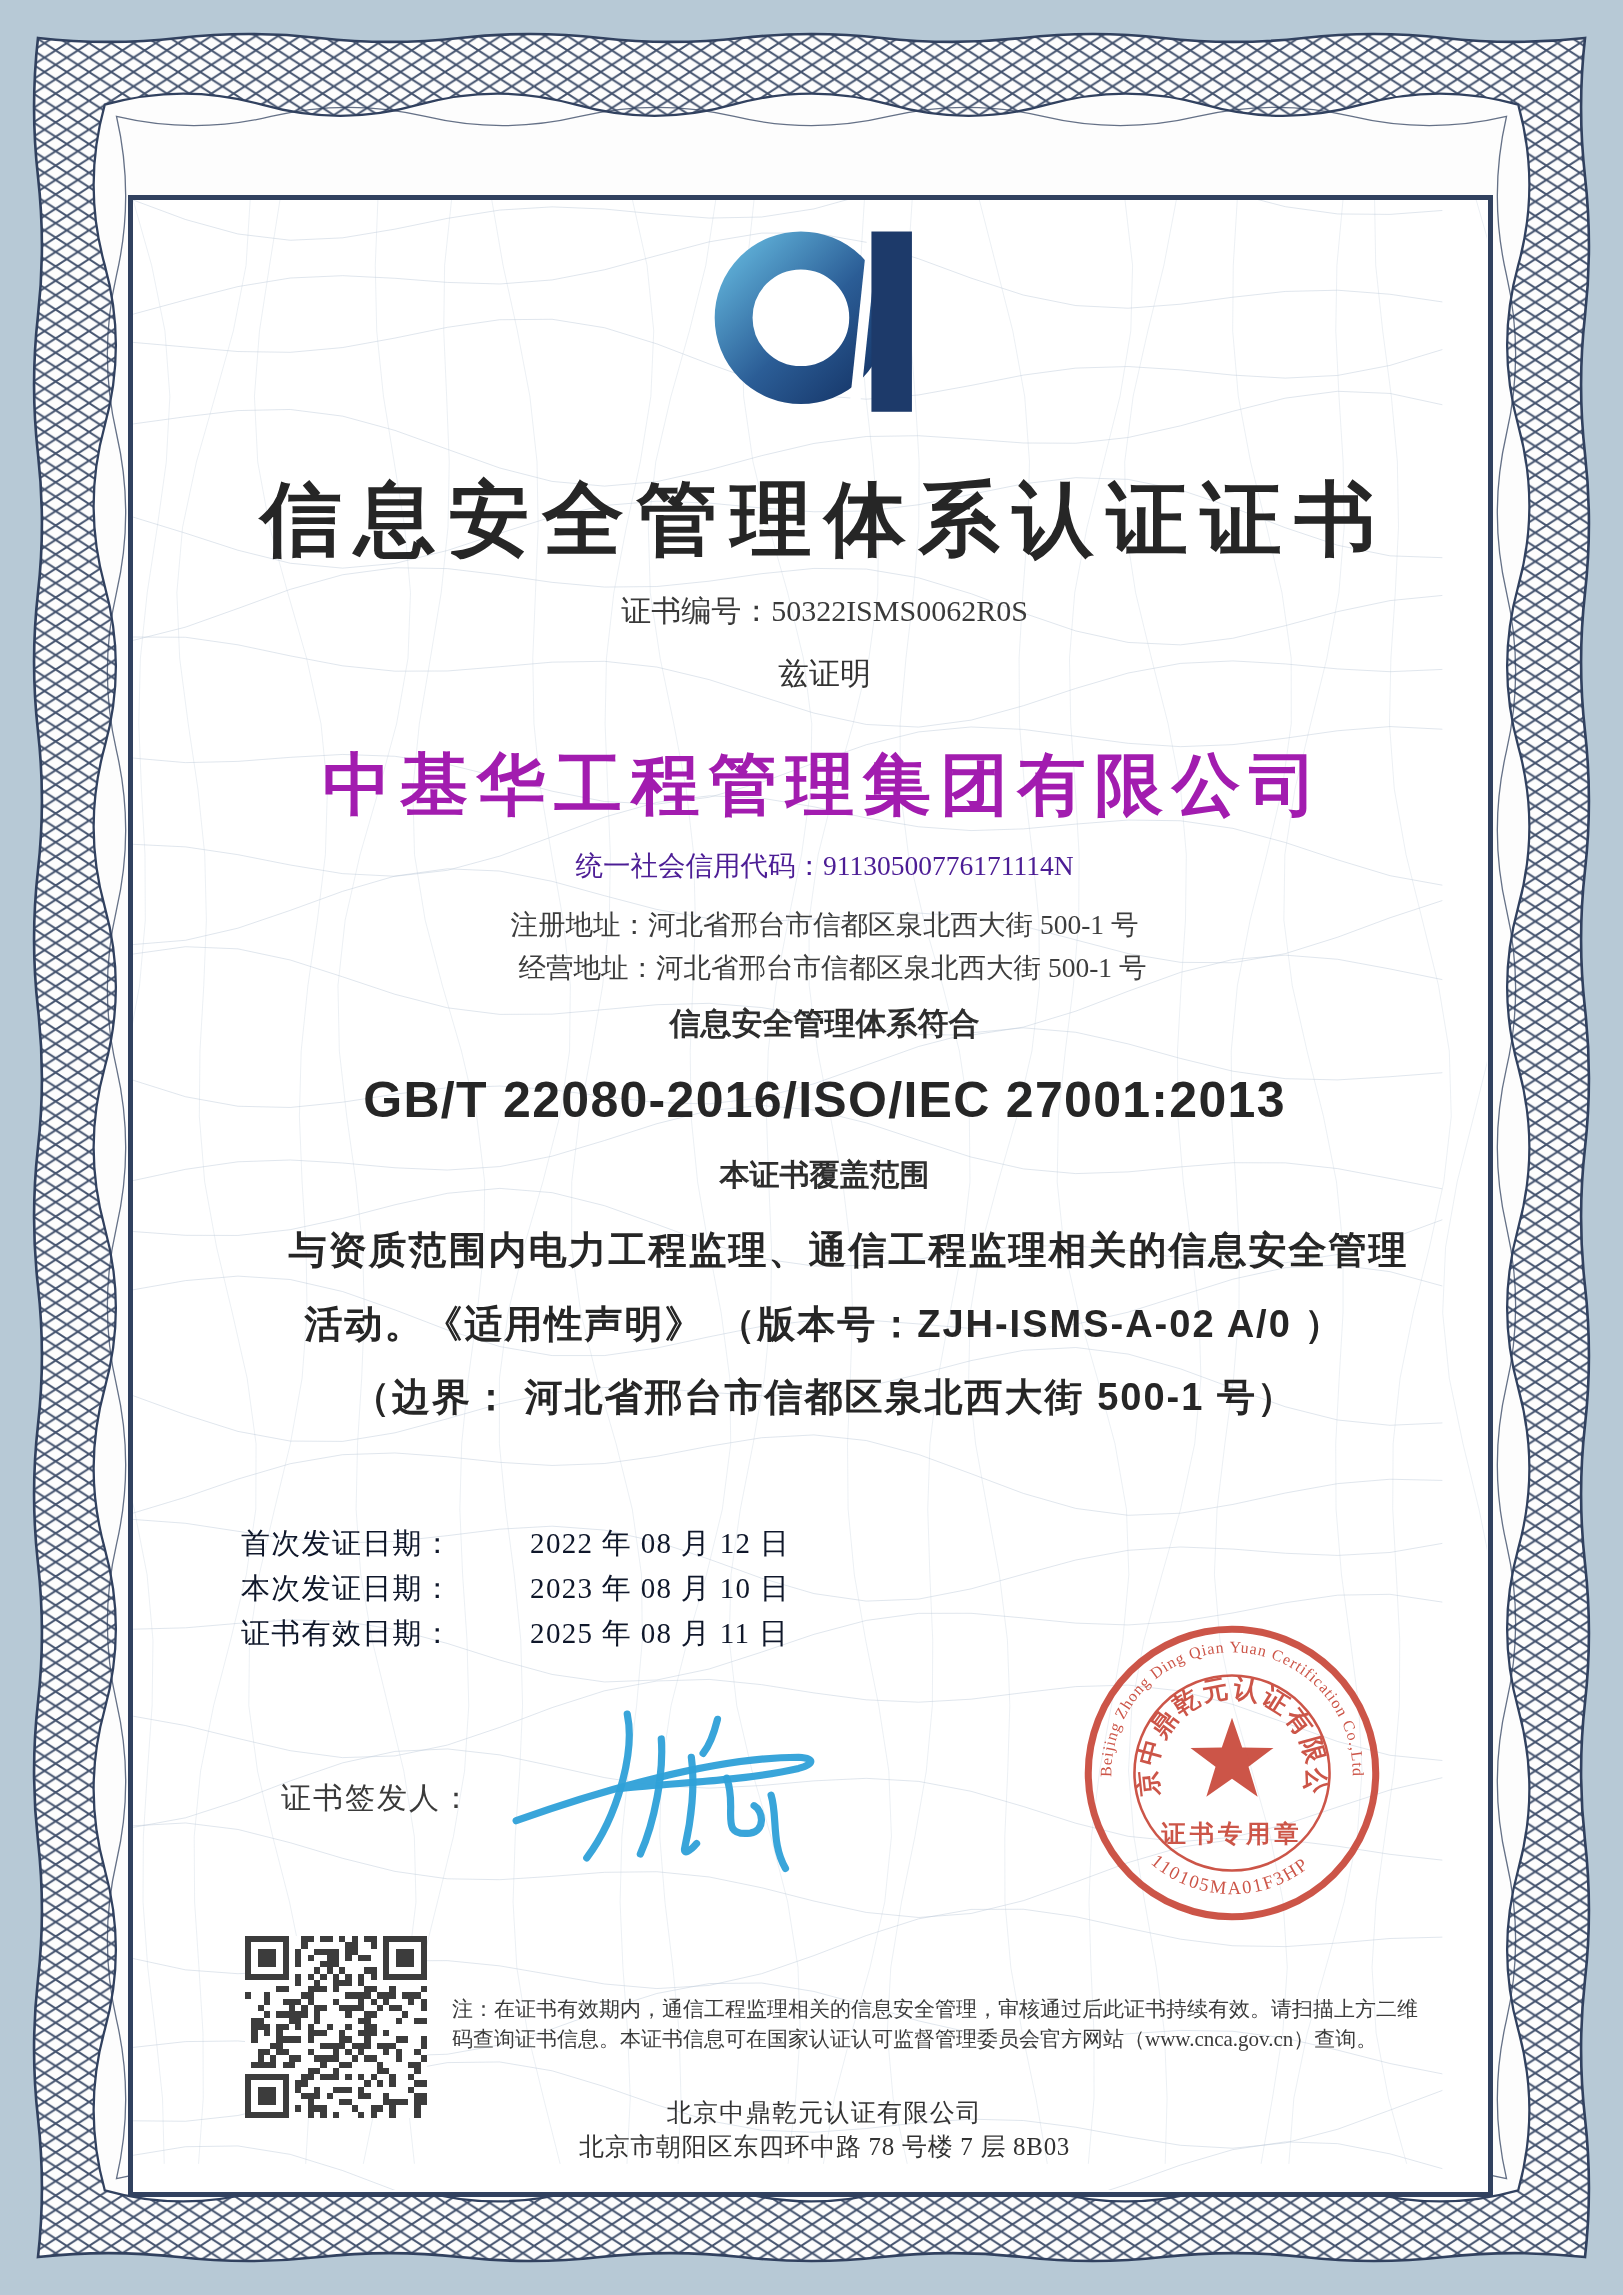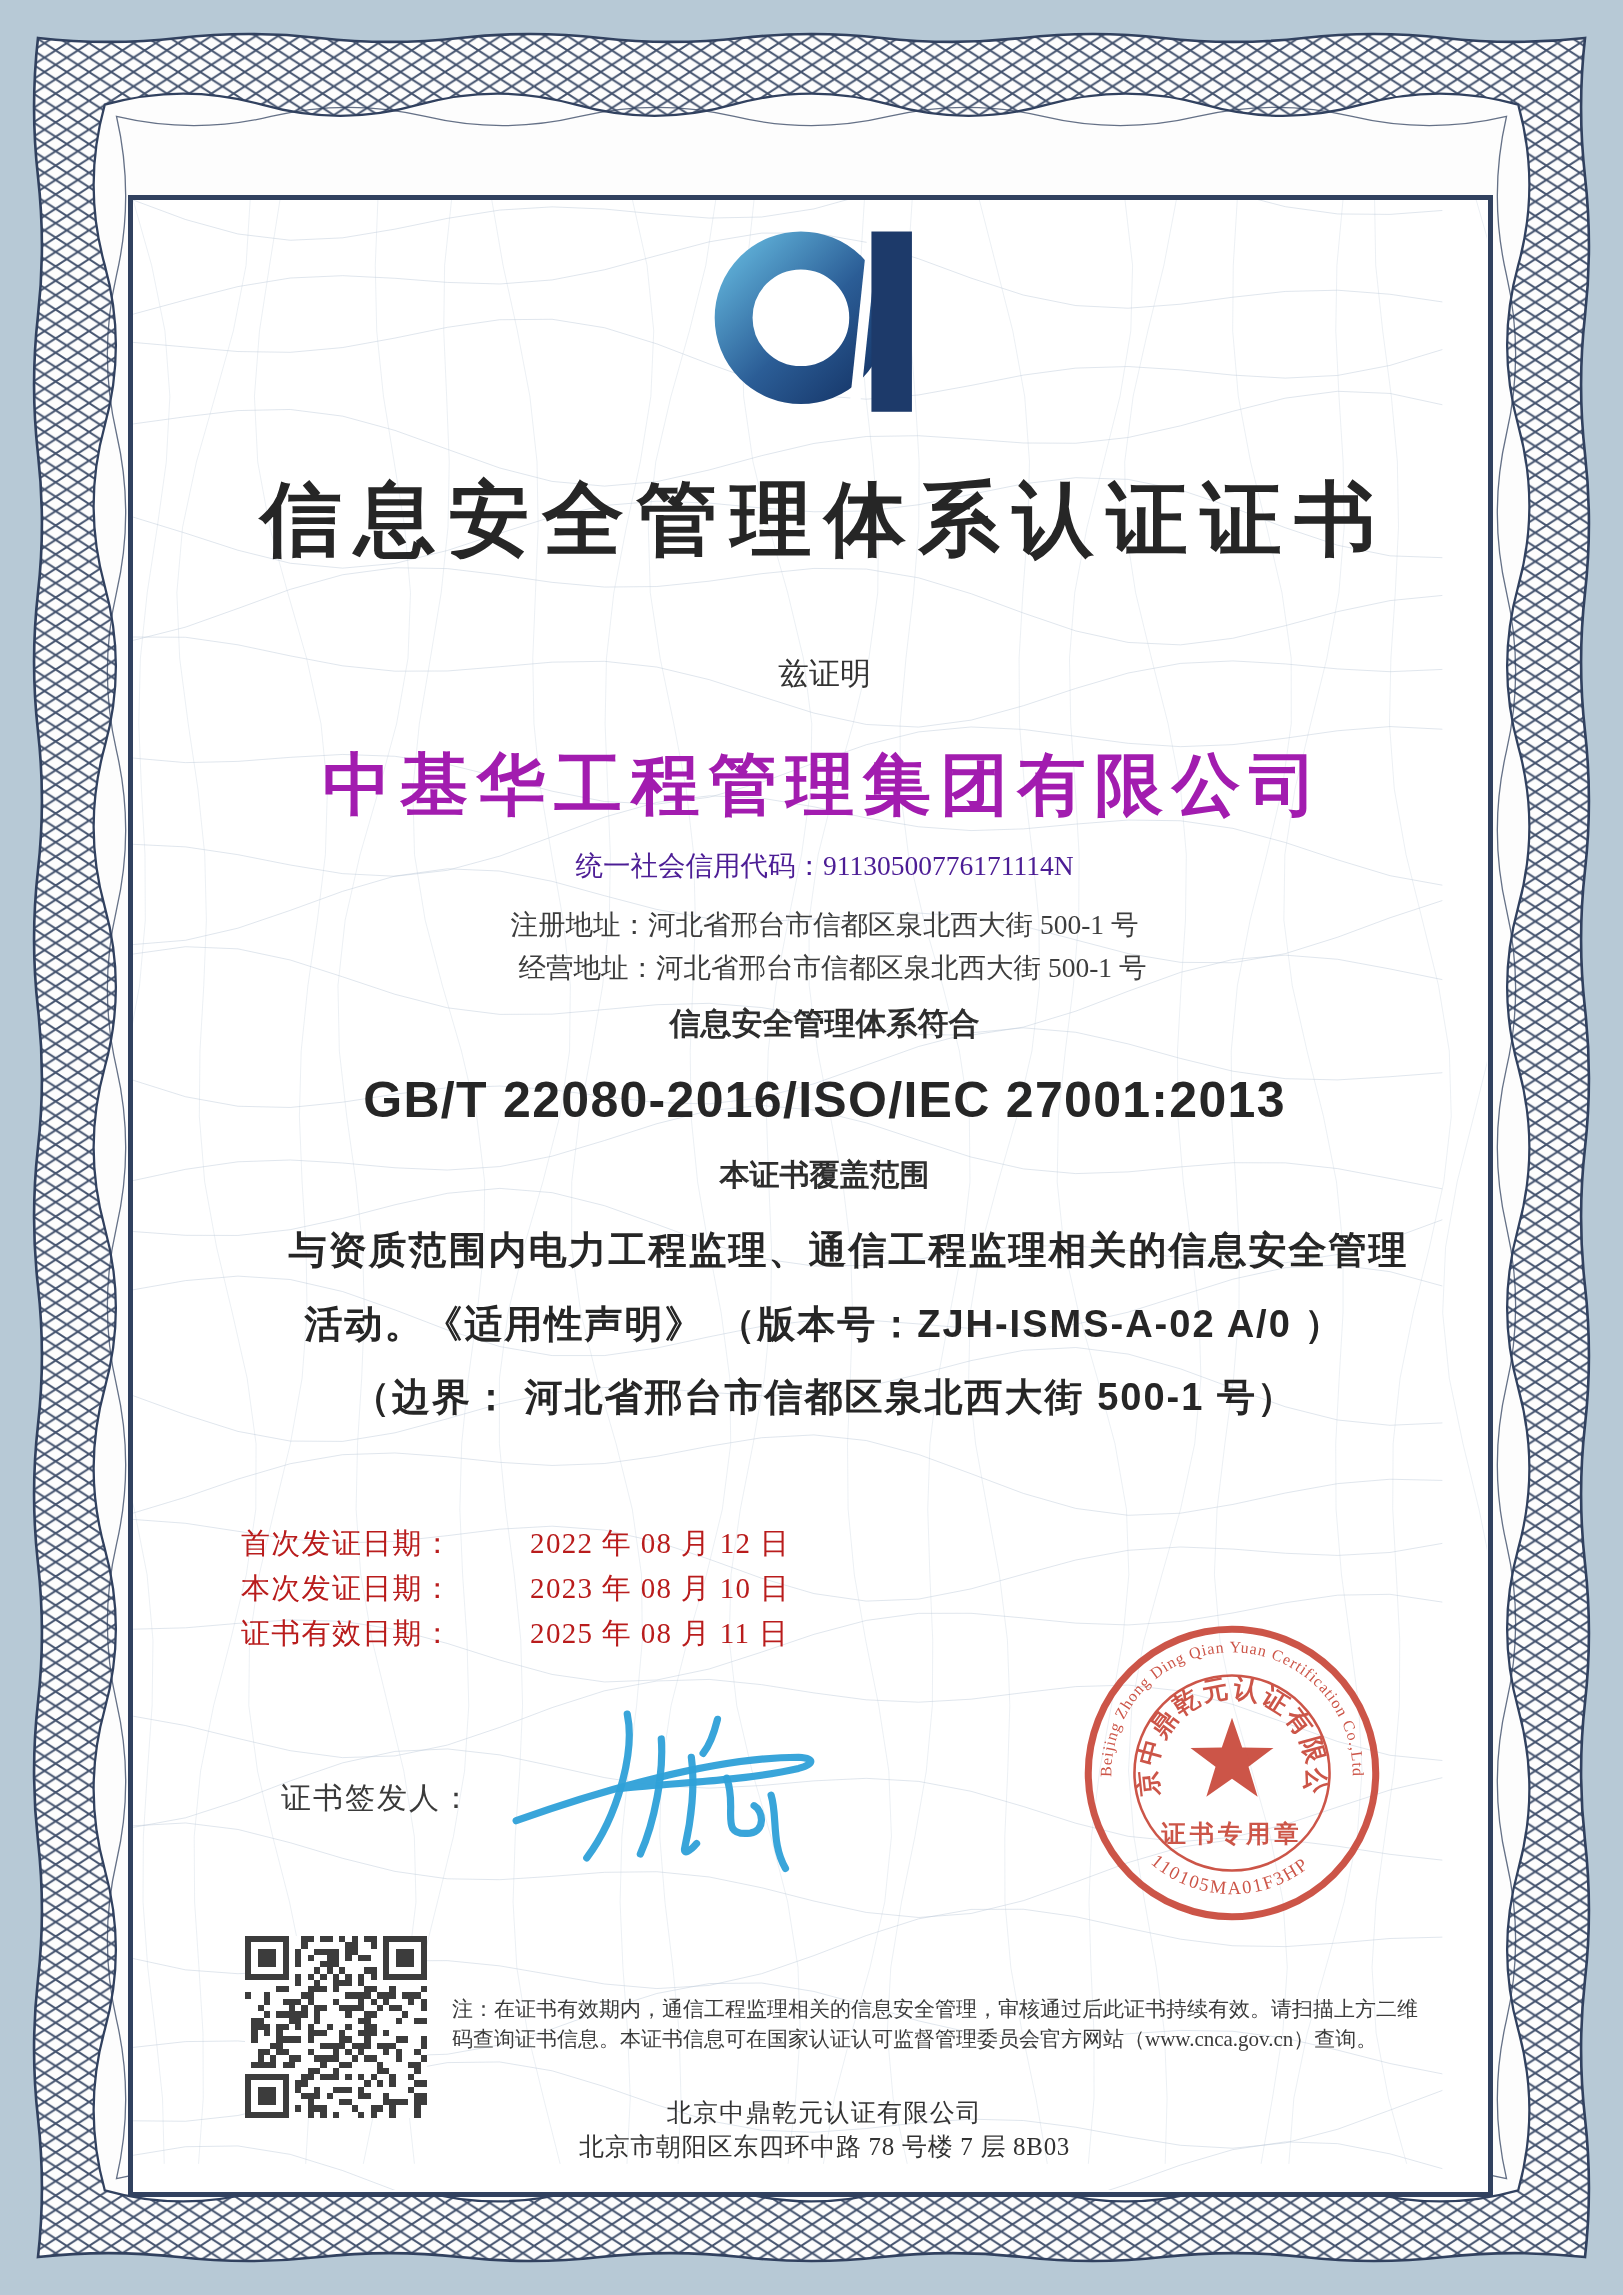--- a/index.html
+++ b/index.html
@@ -20,21 +20,21 @@
   .credit{top:848px;font-size:27.5px;color:#4c1d95;}
   .addr1{top:907px;font-size:27.5px;color:#3d3d3d;}
   .addr2{top:950px;font-size:27.5px;color:#3d3d3d;padding-left:8px;}
   .conform{top:1003px;font-size:31px;font-weight:600;color:#2e2e2e;}
   .standard{top:1071px;font-size:50px;font-weight:700;letter-spacing:1.3px;color:#262626;}
   .scopehead{top:1155px;font-size:30px;font-weight:600;color:#2e2e2e;}
   .scope0{top:1225px;font-size:38px;font-weight:700;letter-spacing:2px;color:#262626;padding-left:24px;}
   .scope1{top:1299px;font-size:38px;font-weight:700;letter-spacing:2px;color:#262626;text-align:center;}
   .scope2{top:1372px;font-size:38px;font-weight:700;letter-spacing:2px;color:#262626;}
   .dates{position:absolute;left:241px;top:1524px;}
-  .date-row{height:45px;font-size:29px;color:#b91c1c;white-space:nowrap;}
+  .date-row{height:45px;font-size:29px;color:#0f172a;white-space:nowrap;}
   .date-row .lbl{letter-spacing:1.3px;}
   .date-row .val{margin-left:77px;letter-spacing:1.3px;}
   .signer{position:absolute;left:281px;top:1778px;font-size:30px;color:#3a3a3a;letter-spacing:2px;}
   .sig-box{position:absolute;left:490px;top:1680px;width:353px;height:216px;}
   .seal-box{position:absolute;left:1078px;top:1619px;width:308px;height:308px;opacity:.93;}
   .seal-ring{fill:none;stroke:var(--seal-red,#c9493b);}
   .seal-text{fill:var(--seal-red,#c9493b);}
   .qr-box{position:absolute;left:245px;top:1936px;width:182px;height:182px;}
   .note{position:absolute;left:452px;top:1994px;width:962px;font-size:21px;line-height:30px;
         color:#3b3b3b;white-space:nowrap;}
@@ -120,20 +120,23 @@
             <stop offset="1" stop-color="#17386b"></stop>
           </linearGradient>
         </defs>
         <circle cx="148" cy="168" r="103" fill="none" stroke="url(#lg)" stroke-width="58"></circle>
         <rect x="236" y="38" width="16" height="272" fill="#ffffff" transform="rotate(6 244 174)"></rect>
         <rect x="256" y="36" width="62" height="276" fill="#1d3a6a"></rect>
       </svg>
     </div>
 
     <div class="row hei title">信息安全管理体系认证证书</div>
+    <div class="row certno">
+      <span>证书编号：</span><span>50322ISMS0062R0S</span>
+    </div>
     <div class="row declare">兹证明</div>
     <div class="row hei company">中基华工程管理集团有限公司</div>
     <div class="row credit">
       <span>统一社会信用代码：</span><span>91130500776171114N</span>
     </div>
     <div class="row addr1">
       <span>注册地址：</span><span>河北省邢台市信都区泉北西大街 500-1 号</span>
     </div>
     <div class="row addr2">
       <span>经营地址：</span><span>河北省邢台市信都区泉北西大街 500-1 号</span>

